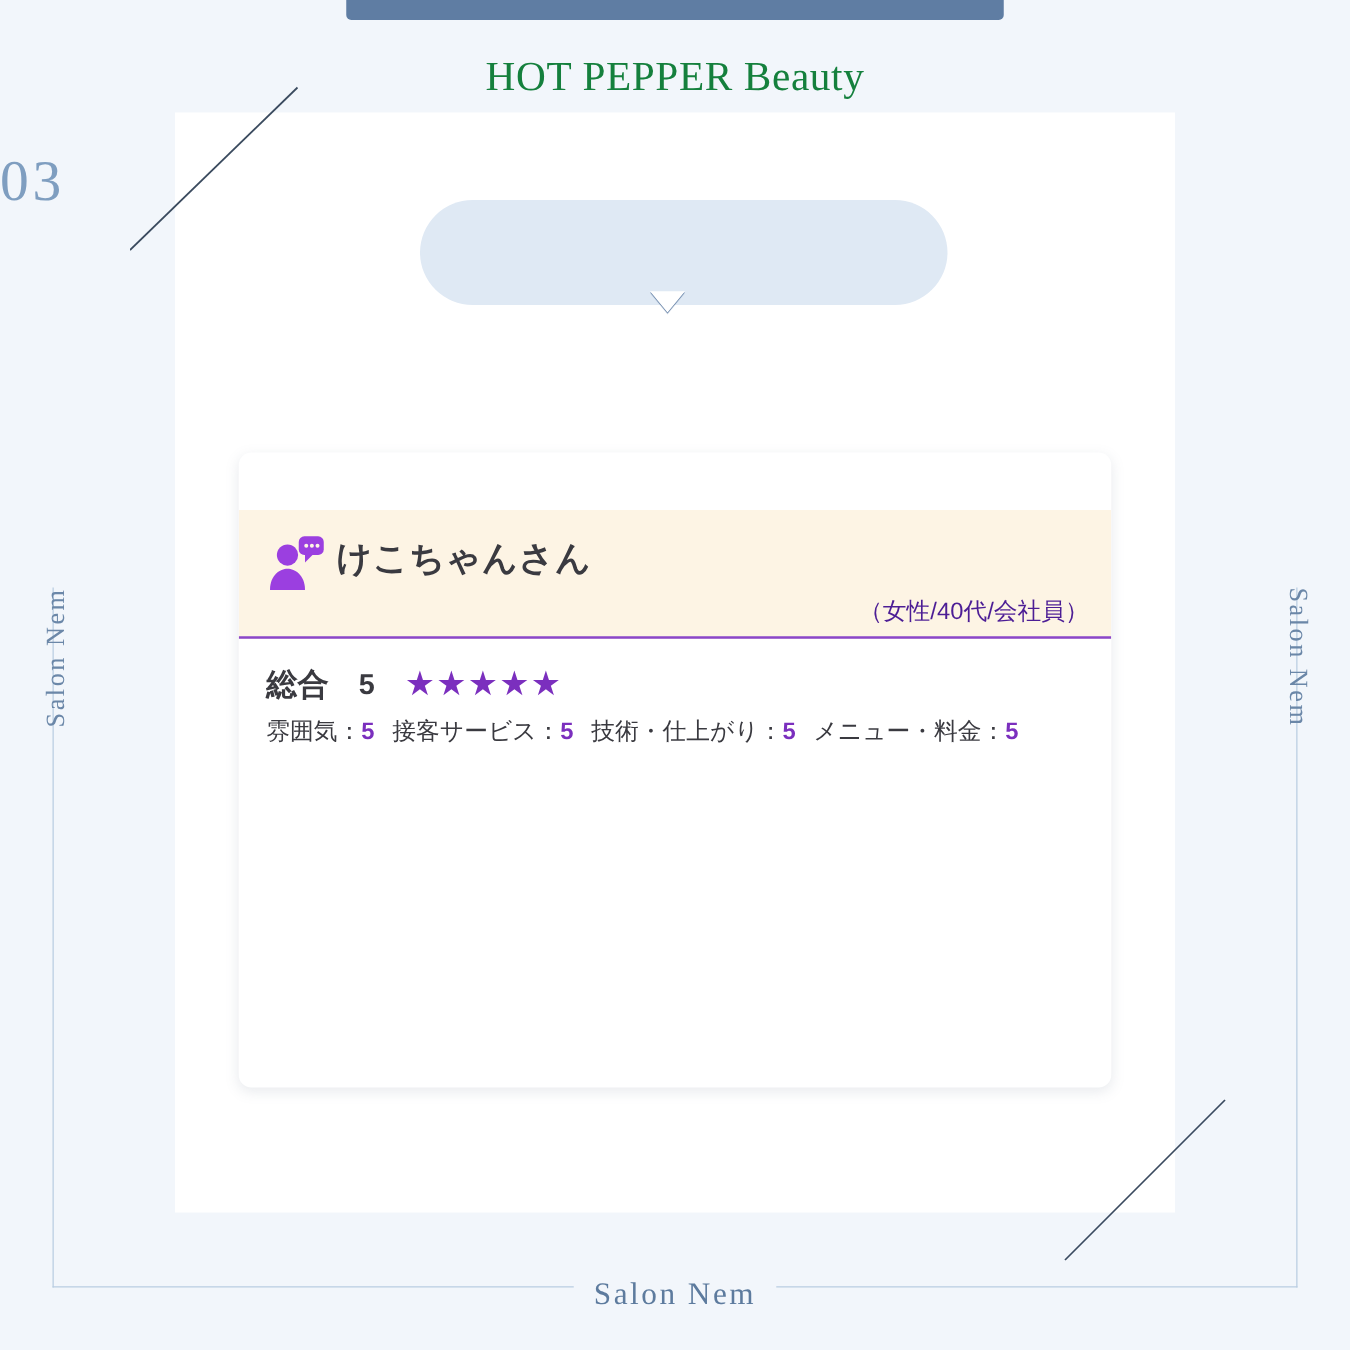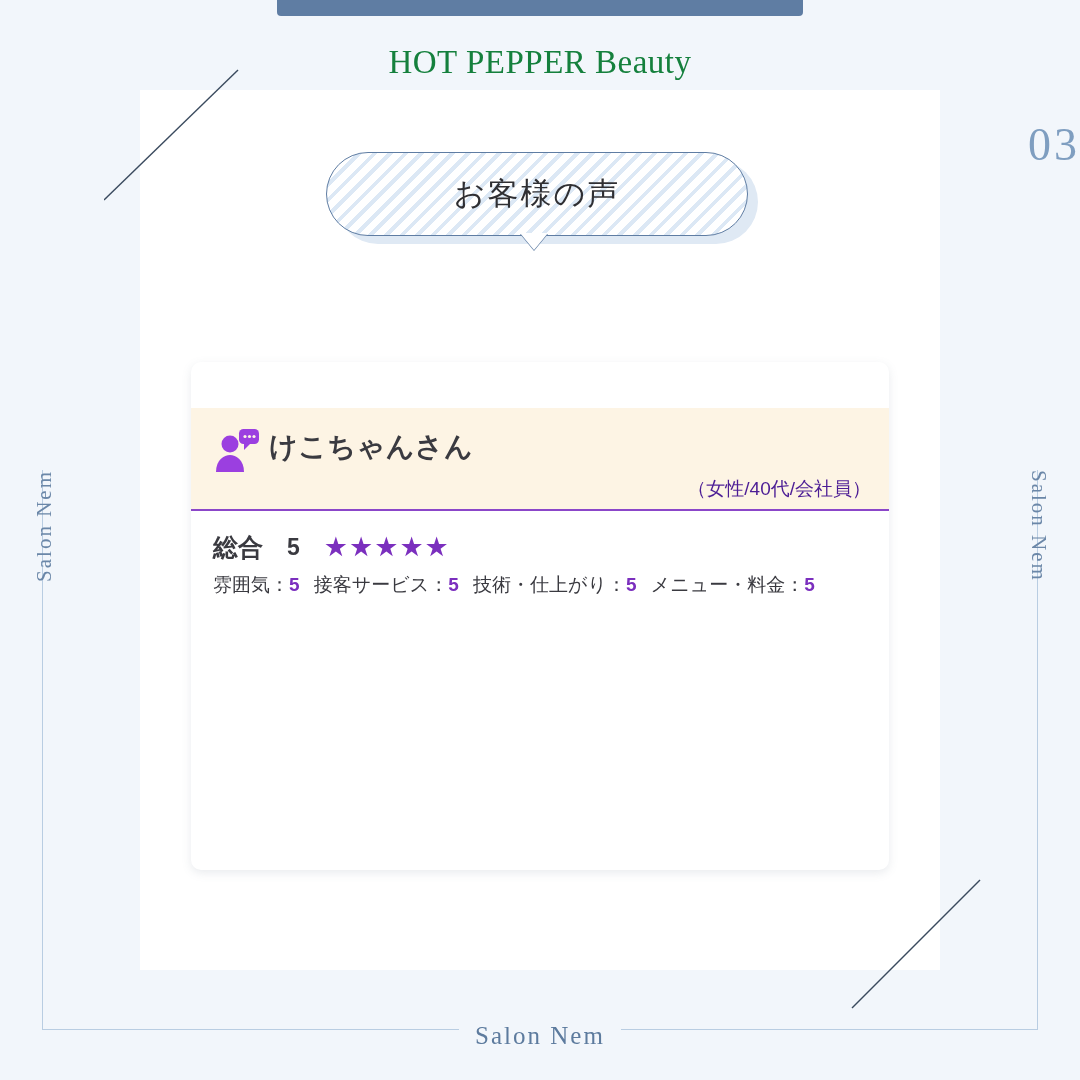--- a/index.html
+++ b/index.html
@@ -46,21 +46,21 @@
   
   .panel {
     position: absolute; left: 140px; top: 90px;
     width: 800px; height: 880px;
     background: #ffffff;
   }
 
   
   .sect-num {
     position: absolute; top: 118px; left: 0; width: 1080px;
-    text-align: right;
+    text-align: left;
     font-family: "Liberation Serif", serif;
     font-size: 46px;
     letter-spacing: 3px;
     color: #7f9ec0;
   }
 
   
   .pill-shadow {
     position: absolute; left: 336px; top: 160px;
     width: 422px; height: 84px;
@@ -195,23 +195,20 @@
   </div>
   <div class="diag" style="left:846px; top:874px;">
     <svg width="140" height="140">
         <line x1="6" y1="134" x2="134" y2="6" stroke="#3a4a5e" stroke-width="1.4"></line>
       </svg>
   </div>
 
   <div class="sect-num">03</div>
 
   <div class="pill-shadow"></div>
-  <div class="pill">
-    <span class="pill-label">お客様の声</span>
-  </div>
   <div class="pill-tail"></div>
 
   <div class="card">
 
     <div class="card-head">
       <div class="avatar">
         <svg width="48" height="48" viewBox="0 0 48 48">
           <circle cx="17" cy="17" r="8.5" fill="#9b3fe0"></circle>
           <path d="M3 45 C3 33 11 28 17 28 C23 28 31 33 31 45 Z" fill="#9b3fe0"></path>
           <rect x="26" y="2" width="20" height="15" rx="4.5" fill="#9b3fe0"></rect>

